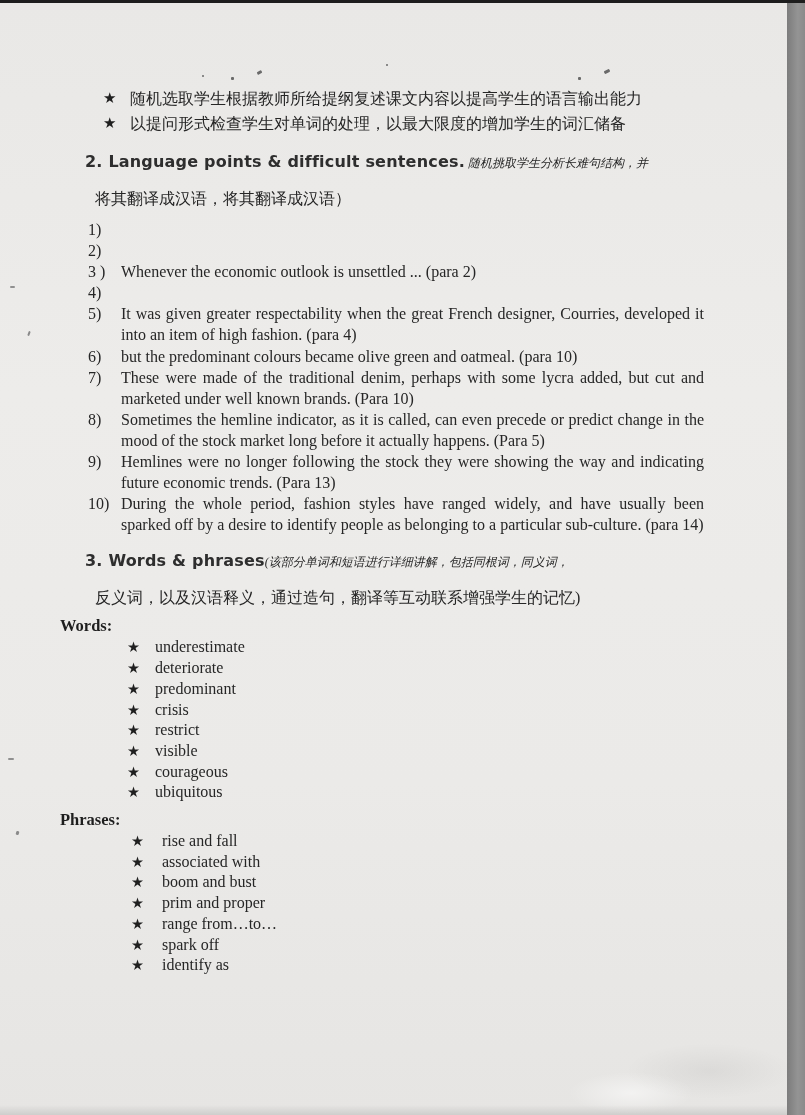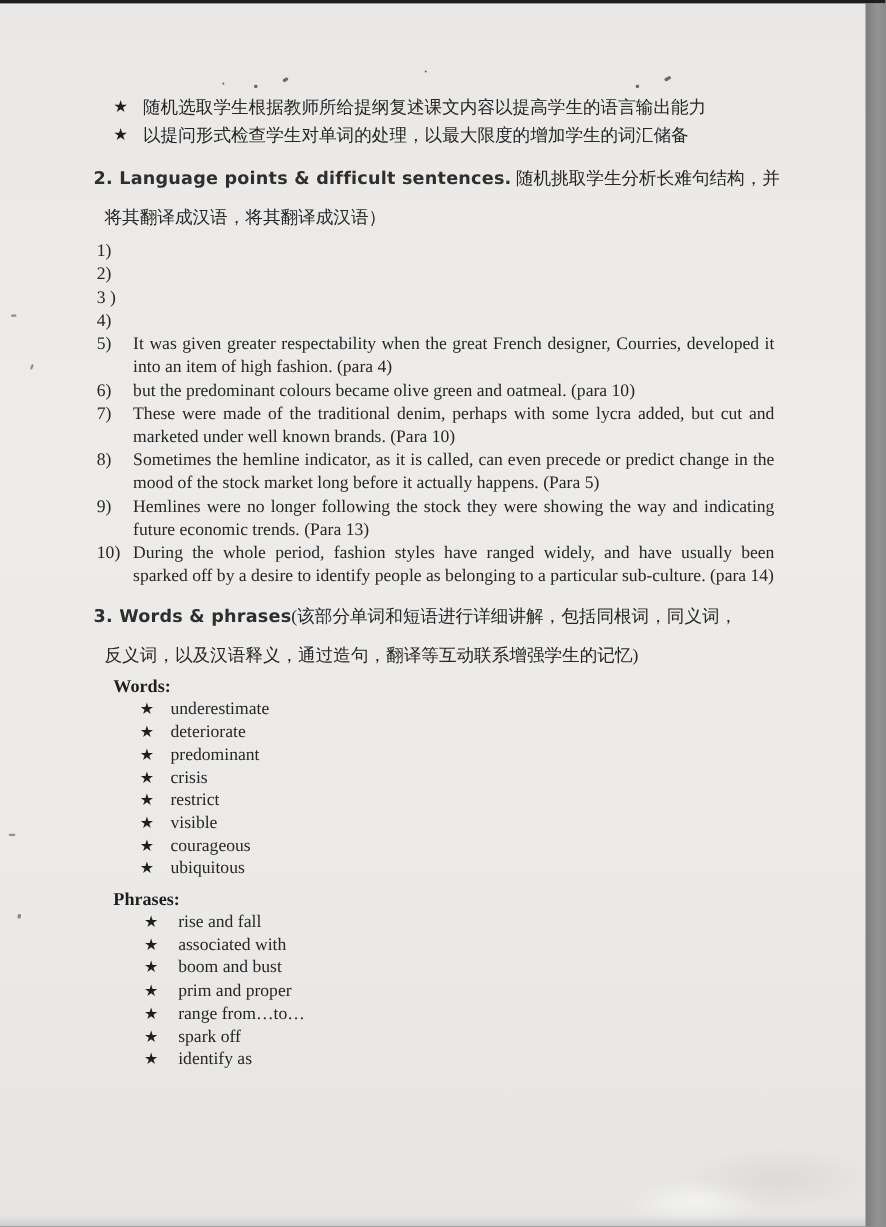--- a/index.html
+++ b/index.html
@@ -30,33 +30,33 @@
   .content{position:absolute;left:0;top:0;width:787px;color:#262626;}
 
   
   .review{list-style:none;margin:86px 0 0 0;padding:0 60px 0 103px;}
   .review li{display:flex;line-height:25px;font-size:16px;}
   .review .star{width:18px;flex:none;margin-right:9px;font-size:15px;color:#1f1f1f;}
 
   
   .h-line1{margin:15px 0 0 85px;font-size:16px;line-height:21px;white-space:nowrap;}
   .h-en{font-family:"DejaVu Sans", sans-serif;font-weight:bold;color:#2e2e2e;letter-spacing:0.2px;}
-  .h-zh{font-size:16px;color:#262626;}
+  .h-zh{font-size:12px;color:#262626;font-style:italic;}
   .h-line2{margin:15px 0 0 95px;font-size:16px;color:#262626;}
 
   
   .numbered{list-style:none;margin:9px 0 0 0;padding:0;}
   .numbered li{display:flex;padding:0 83px 0 88px;font-size:16px;}
   .numbered .num{width:33px;flex:none;line-height:21.1px;}
   .numbered .itext{flex:1;text-align:justify;line-height:21.1px;}
   .numbered li:last-child .itext{text-align:left;}
   .numbered li:last-child .itext{text-align:justify;}
 
   
-  .group-label{margin:7px 0 0 103px;font-weight:bold;font-size:16.5px;line-height:20px;color:#1e1e1e;}
+  .group-label{margin:7px 0 0 60px;font-weight:bold;font-size:16.5px;line-height:20px;color:#1e1e1e;}
   .wlist{list-style:none;margin:1px 0 0 0;padding-left:127px;}
   .wlist li{display:flex;line-height:20.7px;font-size:16px;}
   .wlist .star{width:17px;flex:none;margin-right:11px;font-size:14.5px;color:#1f1f1f;}
   .plist{padding-left:131px;}
   .plist .star{margin-right:14px;}
 
   
   .speck{position:absolute;background:#6a6a6a;border-radius:1px;}
   .s1{left:202px;top:75px;width:2px;height:2px;}
   .s2{left:231px;top:77px;width:3px;height:3px;}
@@ -107,20 +107,21 @@
 
   <ol class="numbered">
     <li>
       <span class="num">1)</span>
     </li>
     <li>
       <span class="num">2)</span>
     </li>
     <li>
       <span class="num">3 )</span>
+      <span class="itext">Whenever the economic outlook is unsettled ... (para 2)</span>
     </li>
     <li>
       <span class="num">4)</span>
     </li>
     <li>
       <span class="num">5)</span>
       <span class="itext">It was given greater respectability when the great French designer, Courries, developed it into an item of high fashion. (para 4)</span>
     </li>
     <li>
       <span class="num">6)</span>

